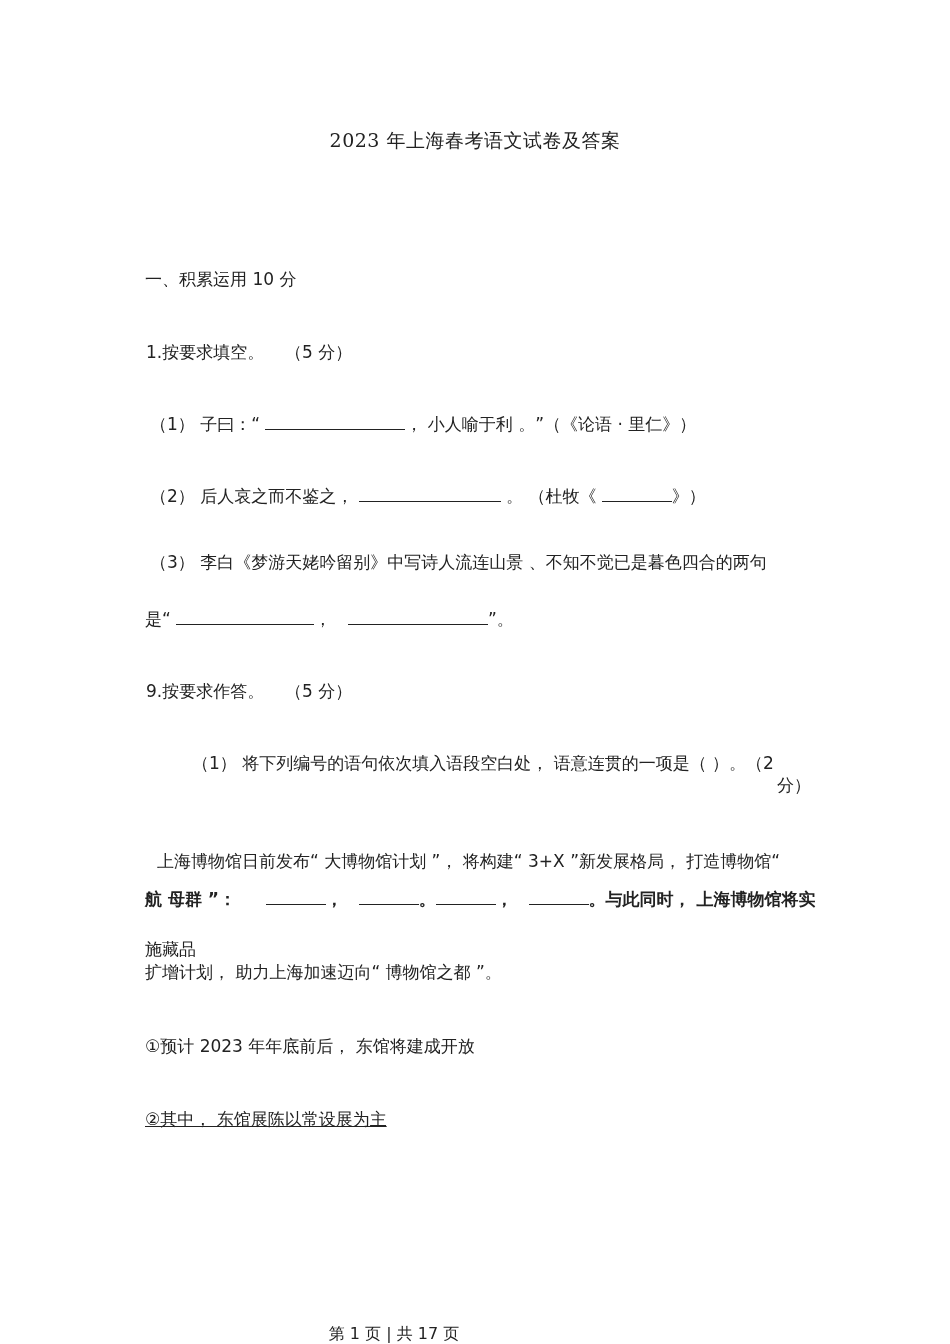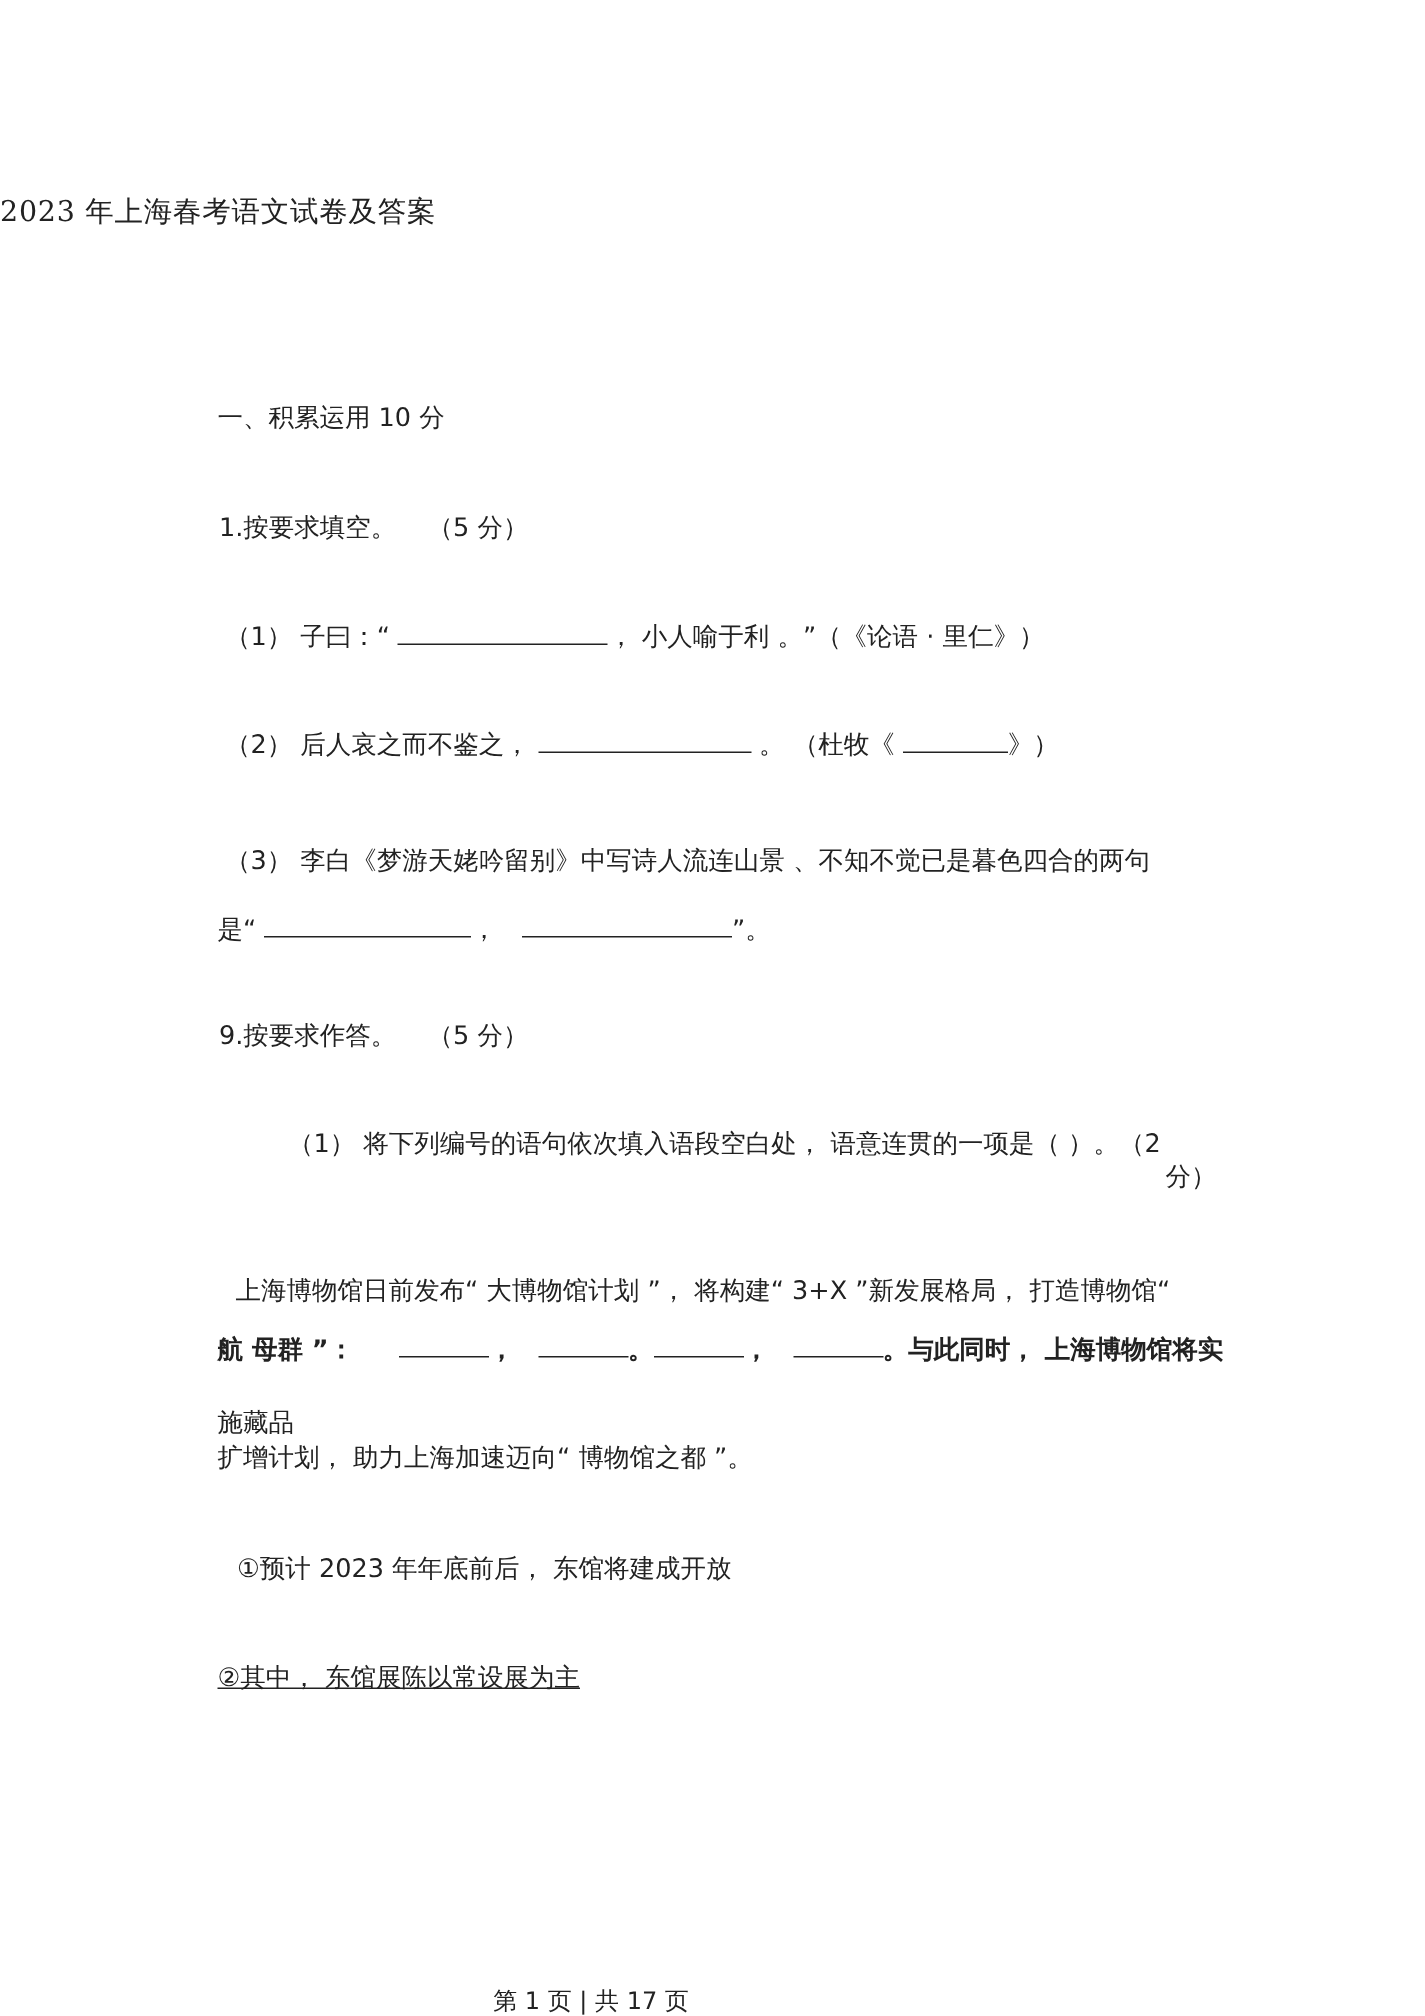--- a/index.html
+++ b/index.html
@@ -1,19 +1,19 @@
 <!DOCTYPE html>
 <html><head>
   <meta charset="utf-8">
   <style>
     html, body { margin: 0; padding: 0; background: #ffffff; }
     body { width: 950px; height: 1344px; position: relative; overflow: hidden;
            font-family: "DejaVu Sans", "Liberation Sans", sans-serif; color: #222; }
     .line { position: absolute; white-space: nowrap; font-size: 17px; line-height: 22px; }
-    .title { position: absolute; left: 0; width: 950px; top: 128px; 
+    .title { position: absolute; left: 0; width: 950px; top: 128px; text-align: center;
              font-family: "DejaVu Serif", "Liberation Serif", serif; font-size: 19px; letter-spacing: 0.5px; color: #222; }
     .blank { display: inline-block; border-bottom: 1px solid #222; height: 16px; vertical-align: baseline; }
     .footer { position: absolute; left: 0; width: 788px; top: 1324px; text-align: center; font-size: 16px; color: #222; }
     .gap { display: inline-block; }
   </style>
 </head>
 <body>
 
 <div class="title">2023 年上海春考语文试卷及答案</div>
 
@@ -31,21 +31,21 @@
   <span class="blank" style="width:140px"></span><span>，  小人喻于利 。”（《论语 · 里仁》）</span>
 </div>
 
 <div class="line" style="left:150px; top:485px;">
   <span>（2）</span>
   <span>后人哀之而不鉴之，</span>
   <span class="blank" style="width:142px"></span><span> 。  （杜牧《</span>
   <span class="blank" style="width:70px"></span><span>》）</span>
 </div>
 
-<div class="line" style="left:150px; top:551px;margin-top:12px;">
+<div class="line" style="left:150px; top:551px;">
   <span>（3）</span>
   <span>李白《梦游天姥吟留别》中写诗人流连山景 、不知不觉已是暮色四合的两句</span>
 </div>
 
 <div class="line" style="left:145px; top:608px;">
   <span>是“</span>
   <span class="blank" style="width:138px"></span><span>，</span>
   <span class="gap" style="width:6px"></span>
   <span class="blank" style="width:140px"></span><span>”。</span>
 </div>
@@ -70,16 +70,16 @@
   <span class="blank" style="width:60px"></span><span>，</span>
   <span class="gap" style="width:4px"></span>
   <span class="blank" style="width:60px"></span><span>。</span><span class="blank" style="width:60px"></span><span>，</span>
   <span class="gap" style="width:4px"></span>
   <span class="blank" style="width:60px"></span><span>。与此同时，  上海博物馆将实</span>
 </div>
 
 <div class="line" style="left:145px; top:926px;margin-top:12px;">施藏品</div>
 <div class="line" style="left:145px; top:961px;">扩增计划，  助力上海加速迈向“ 博物馆之都 ”。</div>
 
-<div class="line" style="left:158px; top:1035px;">①预计  2023 年年底前后，  东馆将建成开放</div>
+<div class="line" style="left:145px; top:1035px;">①预计  2023 年年底前后，  东馆将建成开放</div>
 <div class="line" style="left:145px; top:1108px;text-decoration:underline;">②其中，  东馆展陈以常设展为主</div>
 
 <div class="footer">第 1 页 | 共 17 页</div>
 
 </body></html>

